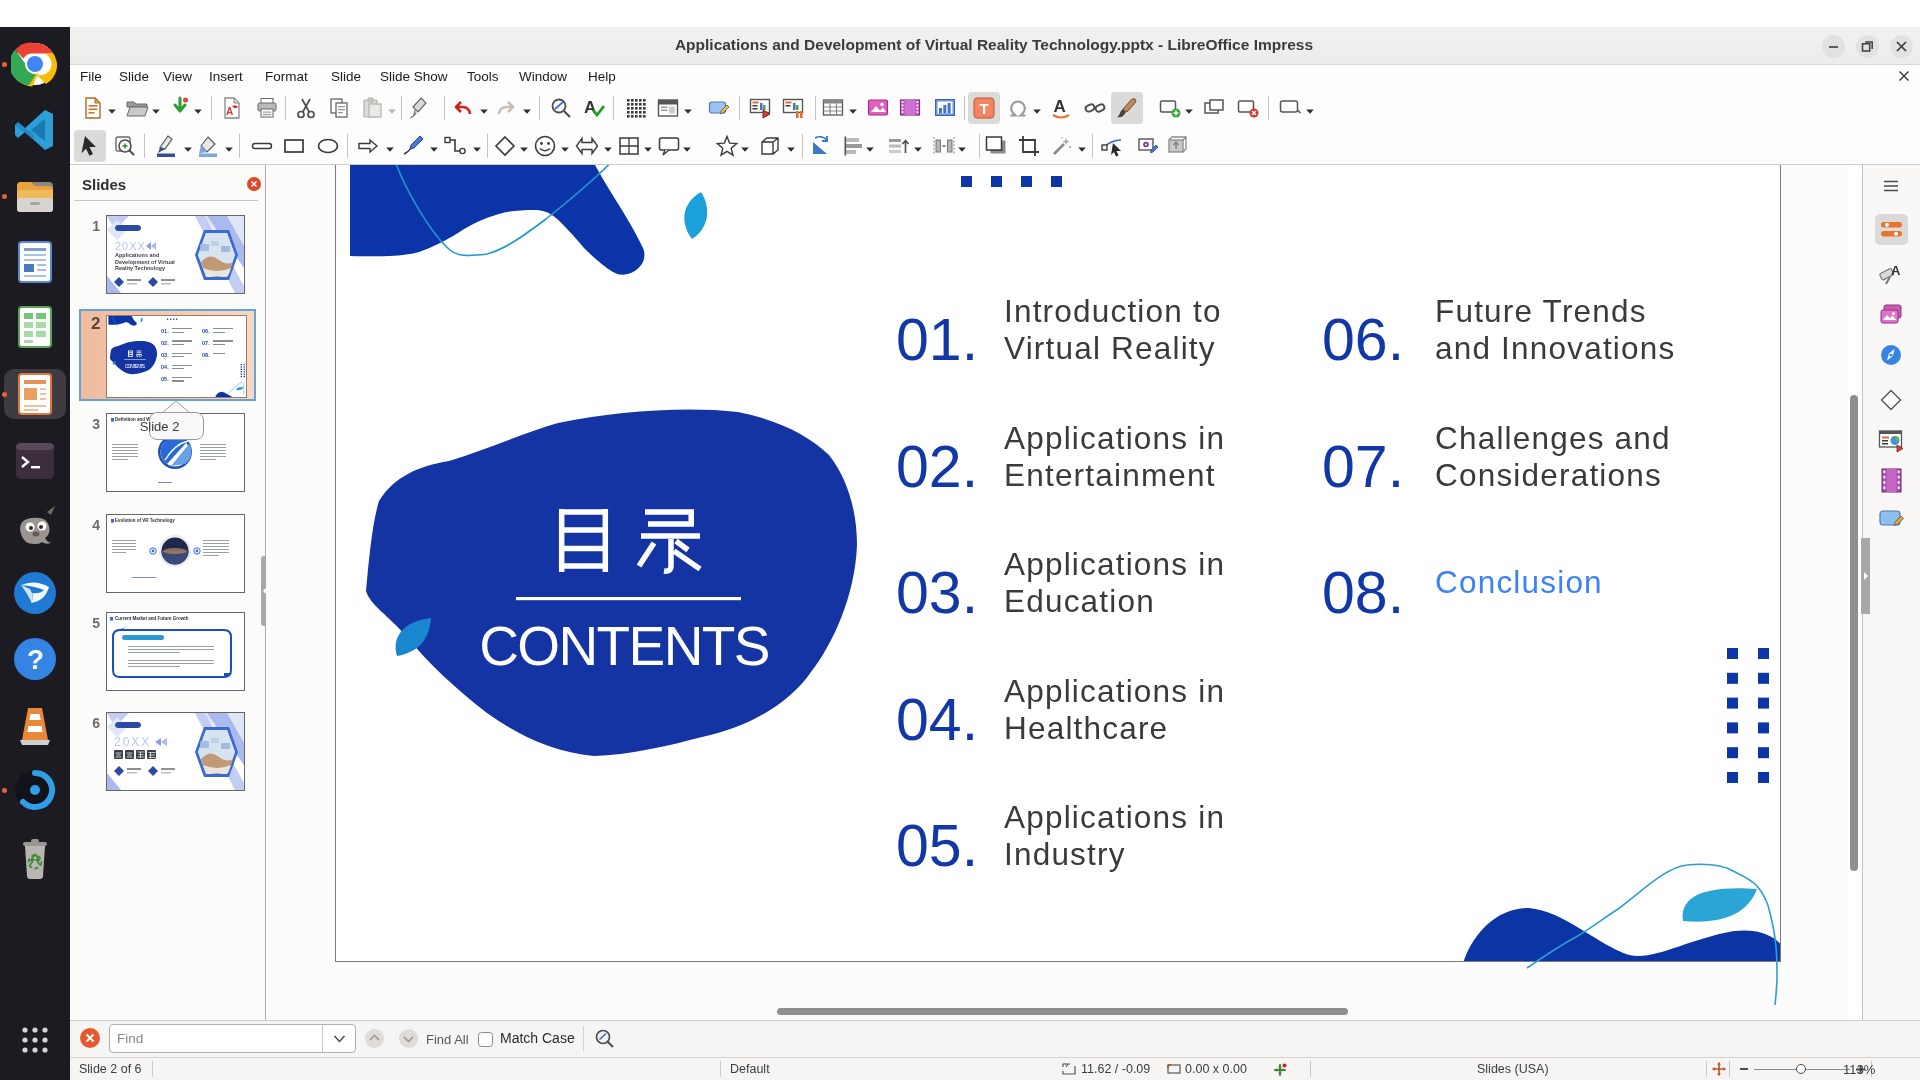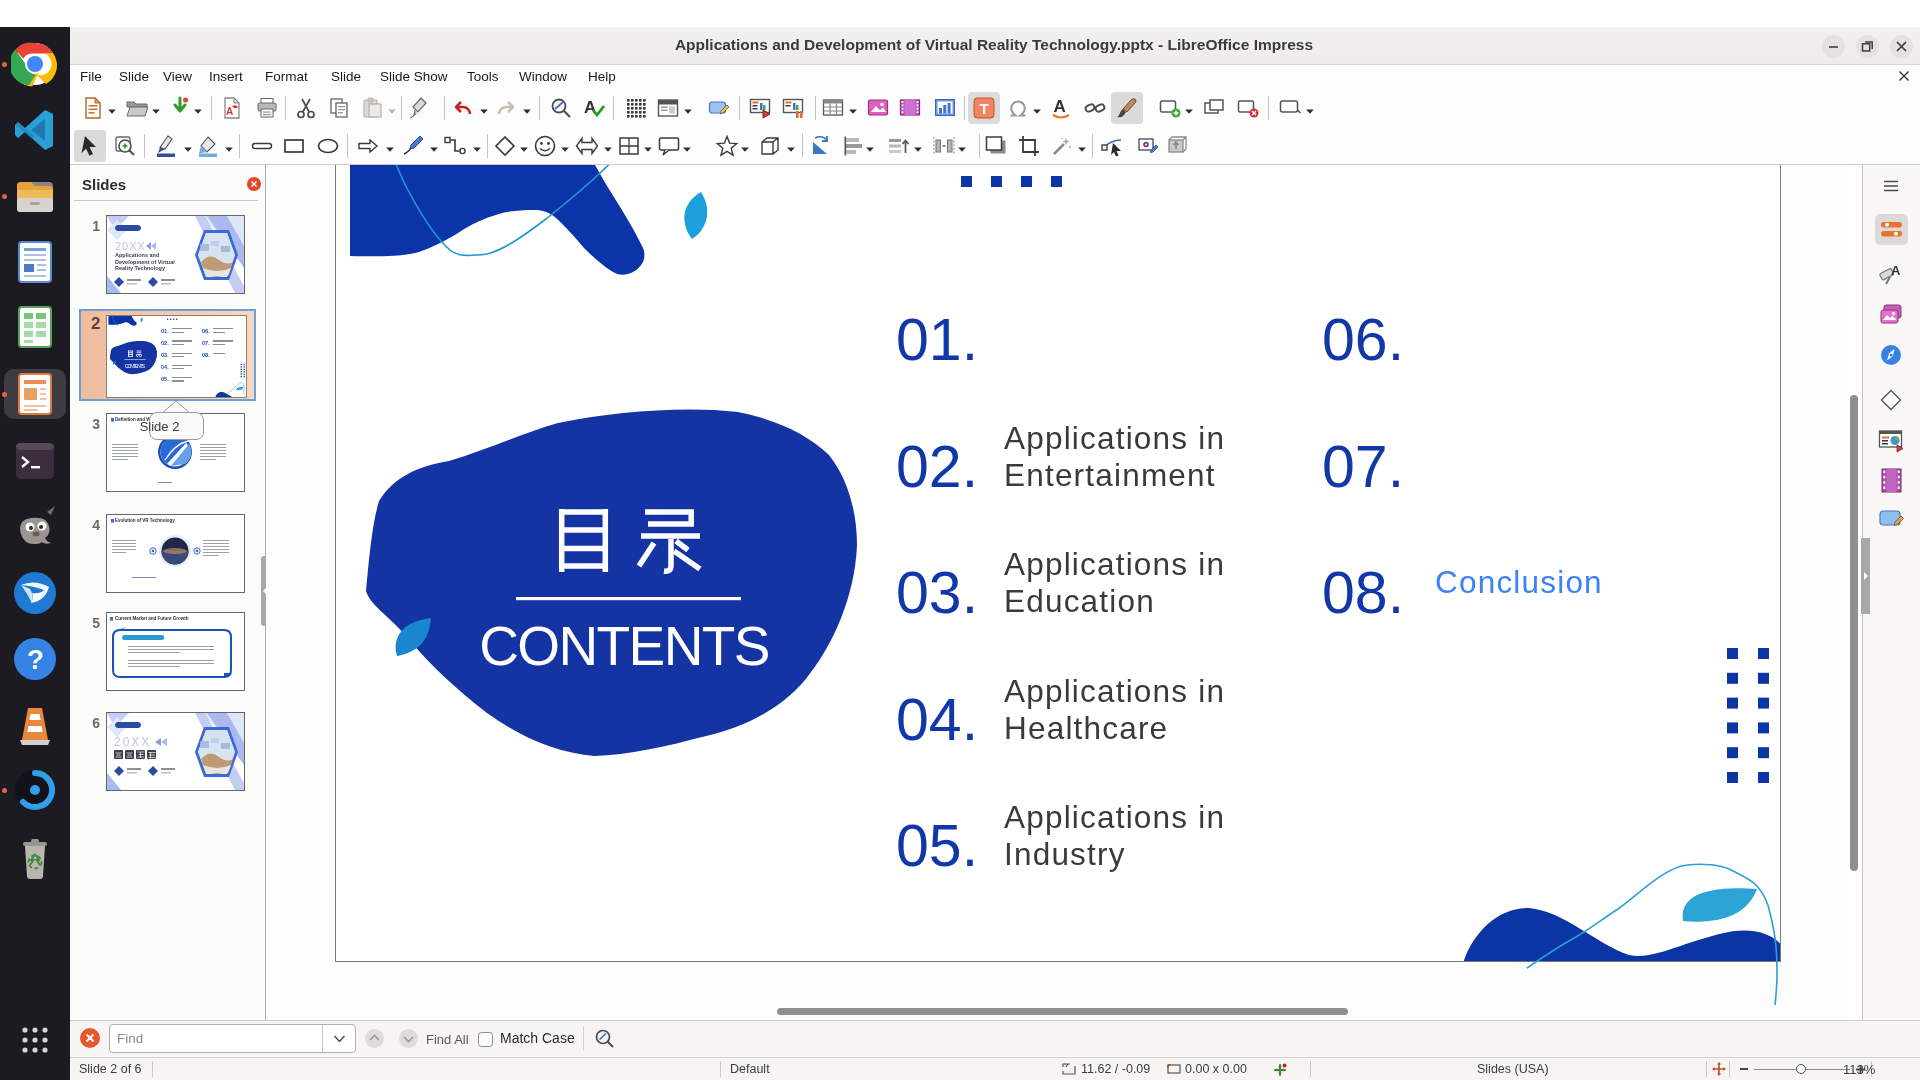--- a/index.html
+++ b/index.html
@@ -862,30 +862,33 @@
     <rect x="1391" y="623" width="11" height="11"></rect>
             <rect x="1422" y="623" width="11" height="11"></rect>
   </g>
 
   <path d="M1127,814 C1138,782 1162,759 1193,759 C1228,762 1260,795 1293,806 C1318,812 1352,790 1398,782 C1424,779 1440,788 1446,797 L1446,814 Z" fill="#0b34a4"></path>
 
   <path d="M1347,772 C1343,748 1367,736 1421,740 C1413,762 1390,776 1347,772 Z" fill="#2aa5d5"></path>
 </svg>
 <div class="abs" style="left:143px;top:465px;width:290px;text-align:center;font-size:55px;color:#fff;letter-spacing:-1.6px;">CONTENTS</div>
 <div class="abs" style="left:560px;top:161.6px;font-size:59px;line-height:59px;color:#1238a8;">01.</div>
+<div class="abs" style="left:668px;top:143.6px;font-size:31.5px;line-height:37.5px;letter-spacing:1.2px;color:#3a3a3a;">Introduction to<br>Virtual Reality</div>
 <div class="abs" style="left:560px;top:288.6px;font-size:59px;line-height:59px;color:#1238a8;">02.</div>
 <div class="abs" style="left:668px;top:270.6px;font-size:31.5px;line-height:37.5px;letter-spacing:1.2px;color:#3a3a3a;">Applications in<br>Entertainment</div>
 <div class="abs" style="left:560px;top:414.6px;font-size:59px;line-height:59px;color:#1238a8;">03.</div>
 <div class="abs" style="left:668px;top:396.6px;font-size:31.5px;line-height:37.5px;letter-spacing:1.2px;color:#3a3a3a;">Applications in<br>Education</div>
 <div class="abs" style="left:560px;top:541.6px;font-size:59px;line-height:59px;color:#1238a8;">04.</div>
 <div class="abs" style="left:668px;top:523.6px;font-size:31.5px;line-height:37.5px;letter-spacing:1.2px;color:#3a3a3a;">Applications in<br>Healthcare</div>
 <div class="abs" style="left:560px;top:667.6px;font-size:59px;line-height:59px;color:#1238a8;">05.</div>
 <div class="abs" style="left:668px;top:649.6px;font-size:31.5px;line-height:37.5px;letter-spacing:1.2px;color:#3a3a3a;">Applications in<br>Industry</div>
 <div class="abs" style="left:986px;top:161.6px;font-size:59px;line-height:59px;color:#1238a8;">06.</div>
+<div class="abs" style="left:1099px;top:143.6px;font-size:31.5px;line-height:37.5px;letter-spacing:1.2px;color:#3a3a3a;">Future Trends<br>and Innovations</div>
 <div class="abs" style="left:986px;top:288.6px;font-size:59px;line-height:59px;color:#1238a8;">07.</div>
+<div class="abs" style="left:1099px;top:270.6px;font-size:31.5px;line-height:37.5px;letter-spacing:1.2px;color:#3a3a3a;">Challenges and<br>Considerations</div>
 <div class="abs" style="left:986px;top:414.6px;font-size:59px;line-height:59px;color:#1238a8;">08.</div>
 <div class="abs" style="left:1099px;top:415.0px;font-size:31.5px;line-height:37.5px;letter-spacing:1.2px;color:#3b82f6;">Conclusion</div>
       </div>
 <svg class="abs" style="left:0px;top:0px;pointer-events:none" width="1582" height="855" viewBox="0 0 1582 855">
         <path d="M1261,803 C1280,790 1295,780 1310,772 C1325,763 1338,753 1352,744 C1375,727 1400,702 1421,700 C1437,698 1455,700 1463,704 C1475,710 1485,714 1491,721 C1498,729 1502,738 1504,748 C1507,760 1509,770 1510,782 C1511,792 1511,800 1511,810 C1511,822 1510,830 1509,840" fill="none" stroke="#2b9fd4" stroke-width="1.6"></path>
       </svg>
     </div>
 <div class="abs" style="left:1850px;top:395px;width:8px;height:476px;background:#8f8f8f;border-radius:4px;"></div>
 <div class="abs" style="left:777px;top:1008px;width:571px;height:7px;background:#8f8f8f;border-radius:3.5px;"></div>
 <div id="sidebar"></div>

